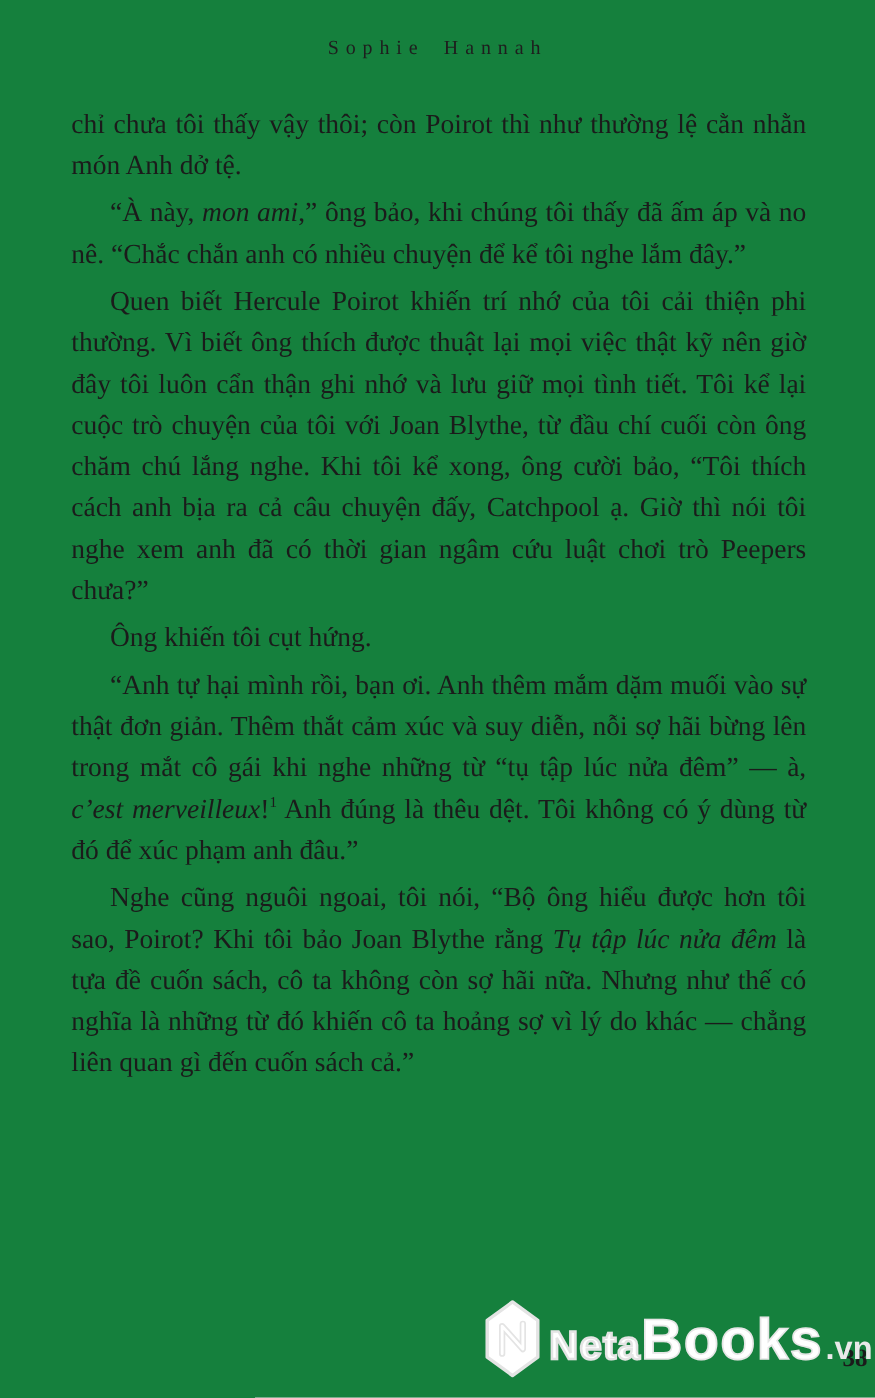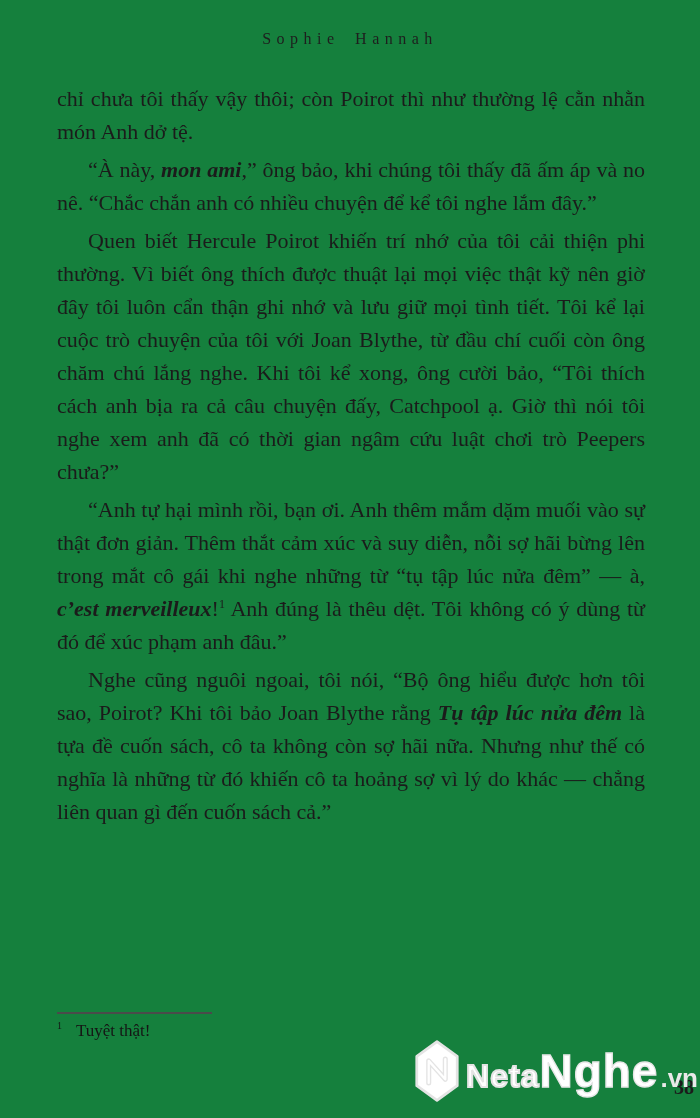--- a/index.html
+++ b/index.html
@@ -28,21 +28,21 @@
     position: absolute;
     top: 82px;
     left: 57px;
     width: 588px;
     font-size: 22px;
     line-height: 33px;
     text-align: justify;
   }
   .para { margin: 0 0 5px 0; }
   .para.indent { text-indent: 31px; }
-  .para em { font-style: italic; font-weight: bold; }
+  .para em { font-style: italic; }
   .para sup { font-size: 12px; line-height: 0; vertical-align: super; }
   .footnote-area {
     position: absolute;
     top: 1012px;
     left: 57px;
     width: 588px;
   }
   .footnote-rule {
     width: 155px;
     border-top: 2px solid #4a4a4a;
@@ -105,35 +105,30 @@
 <body>
 
 <div class="page">
 
   <div class="running-header">Sophie Hannah</div>
 
   <div class="body-text">
       <p class="para"><span>chỉ chưa tôi thấy vậy thôi; còn Poirot thì như thường lệ cằn nhằn món Anh dở tệ.</span></p>
       <p class="para indent"><span>“À này, </span><em>mon ami</em><span>,” ông bảo, khi chúng tôi thấy đã ấm áp và no nê. “Chắc chắn anh có nhiều chuyện để kể tôi nghe lắm đây.”</span></p>
       <p class="para indent"><span>Quen biết Hercule Poirot khiến trí nhớ của tôi cải thiện phi thường. Vì biết ông thích được thuật lại mọi việc thật kỹ nên giờ đây tôi luôn cẩn thận ghi nhớ và lưu giữ mọi tình tiết. Tôi kể lại cuộc trò chuyện của tôi với Joan Blythe, từ đầu chí cuối còn ông chăm chú lắng nghe. Khi tôi kể xong, ông cười bảo, “Tôi thích cách anh bịa ra cả câu chuyện đấy, Catchpool ạ. Giờ thì nói tôi nghe xem anh đã có thời gian ngâm cứu luật chơi trò Peepers chưa?”</span></p>
+      <p class="para indent"><span>Ông khiến tôi cụt hứng.</span></p>
       <p class="para indent"><span>“Anh tự hại mình rồi, bạn ơi. Anh thêm mắm dặm muối vào sự thật đơn giản. Thêm thắt cảm xúc và suy diễn, nỗi sợ hãi bừng lên trong mắt cô gái khi nghe những từ “tụ tập lúc nửa đêm” — à, </span><em>c’est merveilleux</em><span>!</span><sup>1</sup><span> Anh đúng là thêu dệt. Tôi không có ý dùng từ đó để xúc phạm anh đâu.”</span></p>
       <p class="para indent"><span>Nghe cũng nguôi ngoai, tôi nói, “Bộ ông hiểu được hơn tôi sao, Poirot? Khi tôi bảo Joan Blythe rằng </span><em>Tụ tập lúc nửa đêm</em><span> là tựa đề cuốn sách, cô ta không còn sợ hãi nữa. Nhưng như thế có nghĩa là những từ đó khiến cô ta hoảng sợ vì lý do khác — chẳng liên quan gì đến cuốn sách cả.”</span></p>
     </div>
 
-  <div class="footnote-area">
-    <div class="footnote-rule"></div>
-    <div class="footnote">
-      <sup>1</sup><span>Tuyệt thật!</span>
-    </div>
-  </div>
 
   <div class="page-number">38</div>
 
   <div class="watermark">
     <svg class="wm-logo" width="46" height="66" viewBox="0 0 100 140" aria-hidden="true">
       <polygon points="50,6 94,38 94,102 50,134 6,102 6,38" fill="#ffffff" stroke="#e4e4e4" stroke-width="6" stroke-linejoin="round"></polygon>
       <path d="M32,96 L32,48 L68,88 L68,44" fill="none" stroke="#e4e4e4" stroke-width="11" stroke-linecap="round" stroke-linejoin="round"></path>
       <path d="M32,96 L32,48 L68,88 L68,44" fill="none" stroke="#ffffff" stroke-width="5" stroke-linecap="round" stroke-linejoin="round"></path>
     </svg>
-    <span class="wm-text"><span class="wm-bold">Neta</span><span class="wm-light">Nghe</span><span class="wm-tld">.vn</span></span>
+    <span class="wm-text"><span class="wm-bold">Neta</span><span class="wm-light">Books</span><span class="wm-tld">.vn</span></span>
   </div>
 
 </div>
 
 </body></html>

